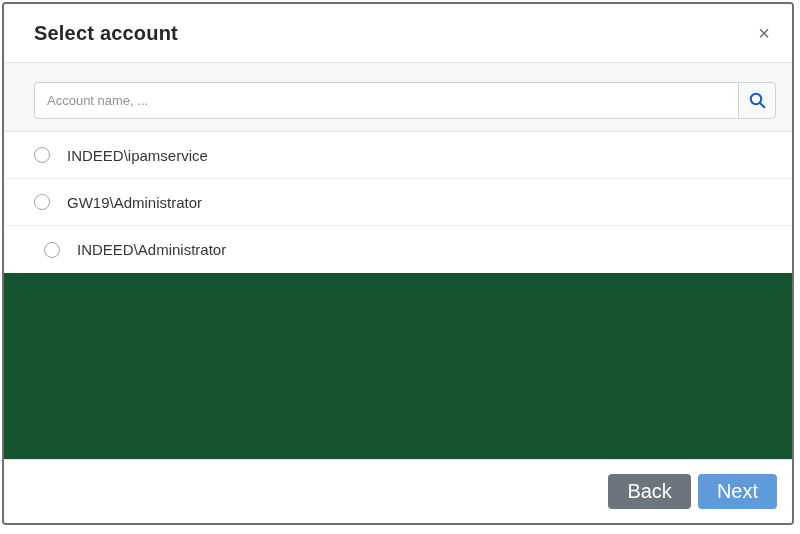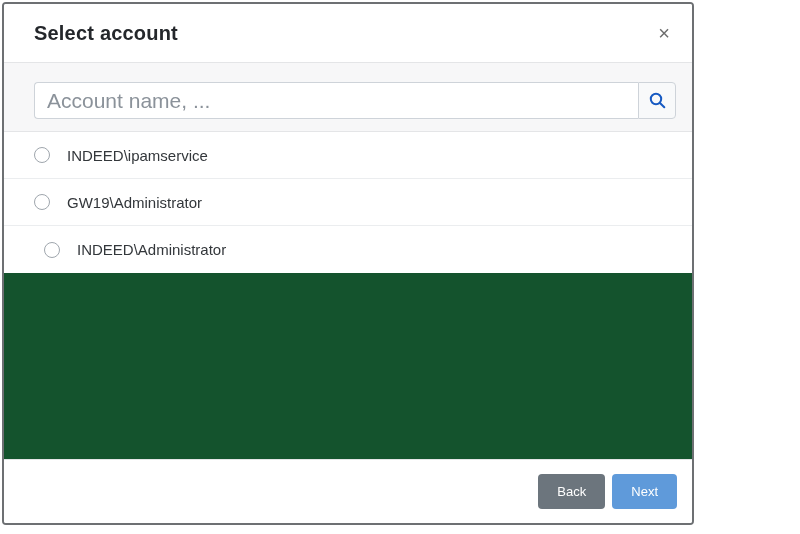--- a/index.html
+++ b/index.html
@@ -6,21 +6,21 @@
   html, body {
     margin: 0; padding: 0;
     width: 800px; height: 534px;
     background: #ffffff;
     font-family: "Liberation Sans", sans-serif;
     overflow: hidden;
   }
   .modal {
     position: absolute;
     left: 2px; top: 2px;
-    width: 692px; height: 523px;
+    width: 792px; height: 523px;
     background: #ffffff;
     border: 2px solid var(--border, #6d7073);
     border-radius: 4px;
     display: flex;
     flex-direction: column;
     overflow: hidden;
   }
   
   .modal-header {
     flex: none;
@@ -57,21 +57,21 @@
     padding: 19px 16px 12px 30px;
   }
   .input-group { display: flex; height: 37px; }
   .search-input {
     flex: 1;
     min-width: 0;
     border: 1px solid #ced3d9;
     border-right: none;
     border-radius: 4px 0 0 4px;
     padding: 0 12px;
-    font-size: 21px;
+    font-size: 13px;
     color: #33373b;
     background: #ffffff;
     outline: none;
     font-family: inherit;
   }
   .search-input::placeholder { color: #8b929a; }
   .search-btn {
     width: 38px;
     flex: none;
     border: 1px solid #ced3d9;
@@ -120,21 +120,21 @@
     display: flex;
     align-items: center;
     justify-content: flex-end;
     gap: 7px;
     padding: 0 15px;
   }
   .btn {
     height: 35px;
     border: none;
     border-radius: 4px;
-    font-size: 13px;
+    font-size: 20px;
     padding: 4px 19px;
     color: #ffffff;
     cursor: pointer;
     font-family: inherit;
     white-space: nowrap;
   }
   .btn-secondary { background: var(--secondary, #6c757d); }
   .btn-primary   { background: var(--primary, #0d6ce0); }
   .btn-disabled  { background: var(--primary-disabled, #5f9ada); cursor: default; }
 </style>

